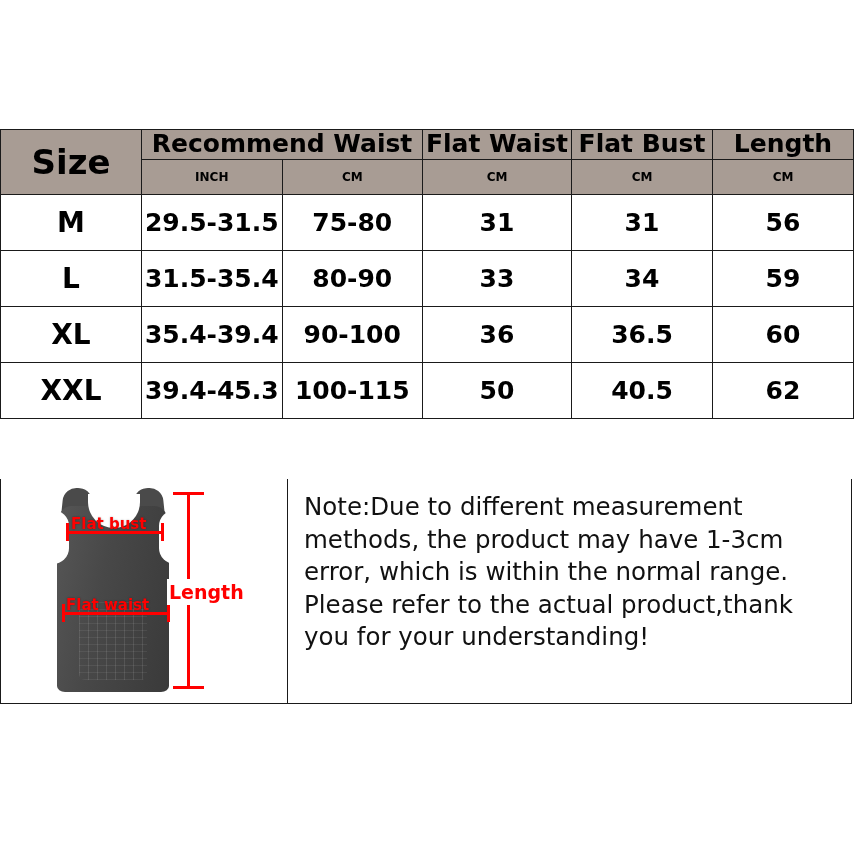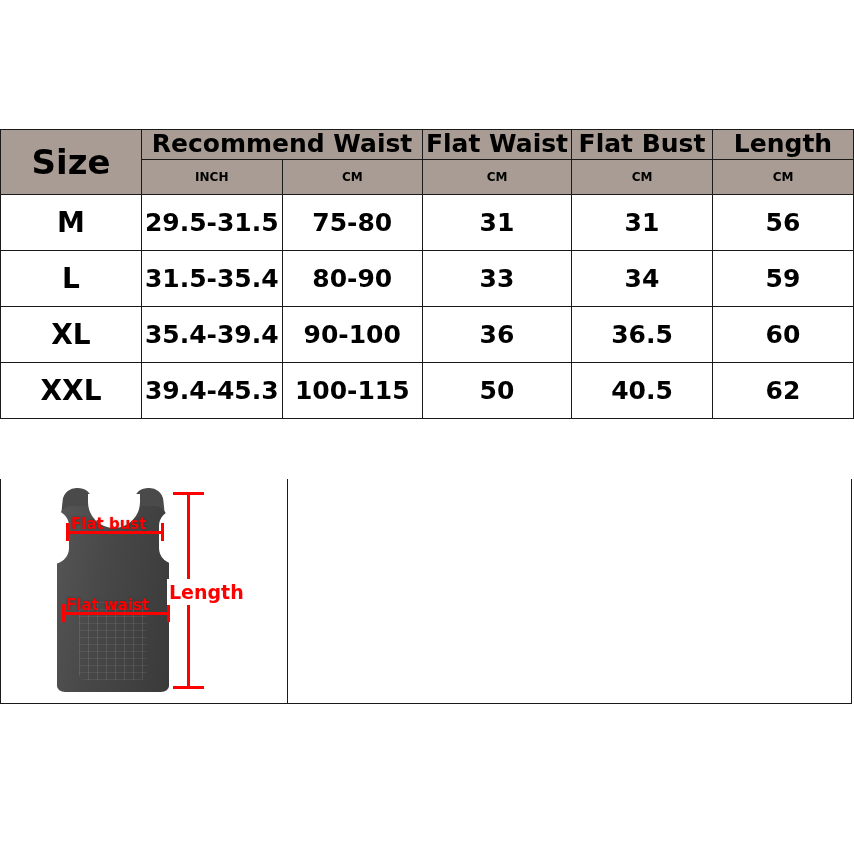--- a/index.html
+++ b/index.html
@@ -264,15 +264,18 @@
         <div class="cap" style="left:118px; top:120px; width:3px; height:18px;"></div>
         <div class="lbl-red" style="left:17px; top:112px;">Flat waist</div>
       </div>
 
       <div class="arrow-v" style="left:186px; top:14px; height:196px;"></div>
       <div class="cap" style="left:172px; top:13px; width:31px; height:3px;"></div>
       <div class="cap" style="left:172px; top:207px; width:31px; height:3px;"></div>
       <div class="lbl-length" style="left:166px; top:100px; background:#ffffff; padding:2px 2px;">Length</div>
     </div>
 
+    <div class="note-cell">
+      <div class="note-text">Note:Due to different measurement methods, the product may have 1-3cm error, which is within the normal range. Please refer to the actual product,thank you for your understanding!</div>
+    </div>
   </div>
 
 </div>
 
 </body></html>

